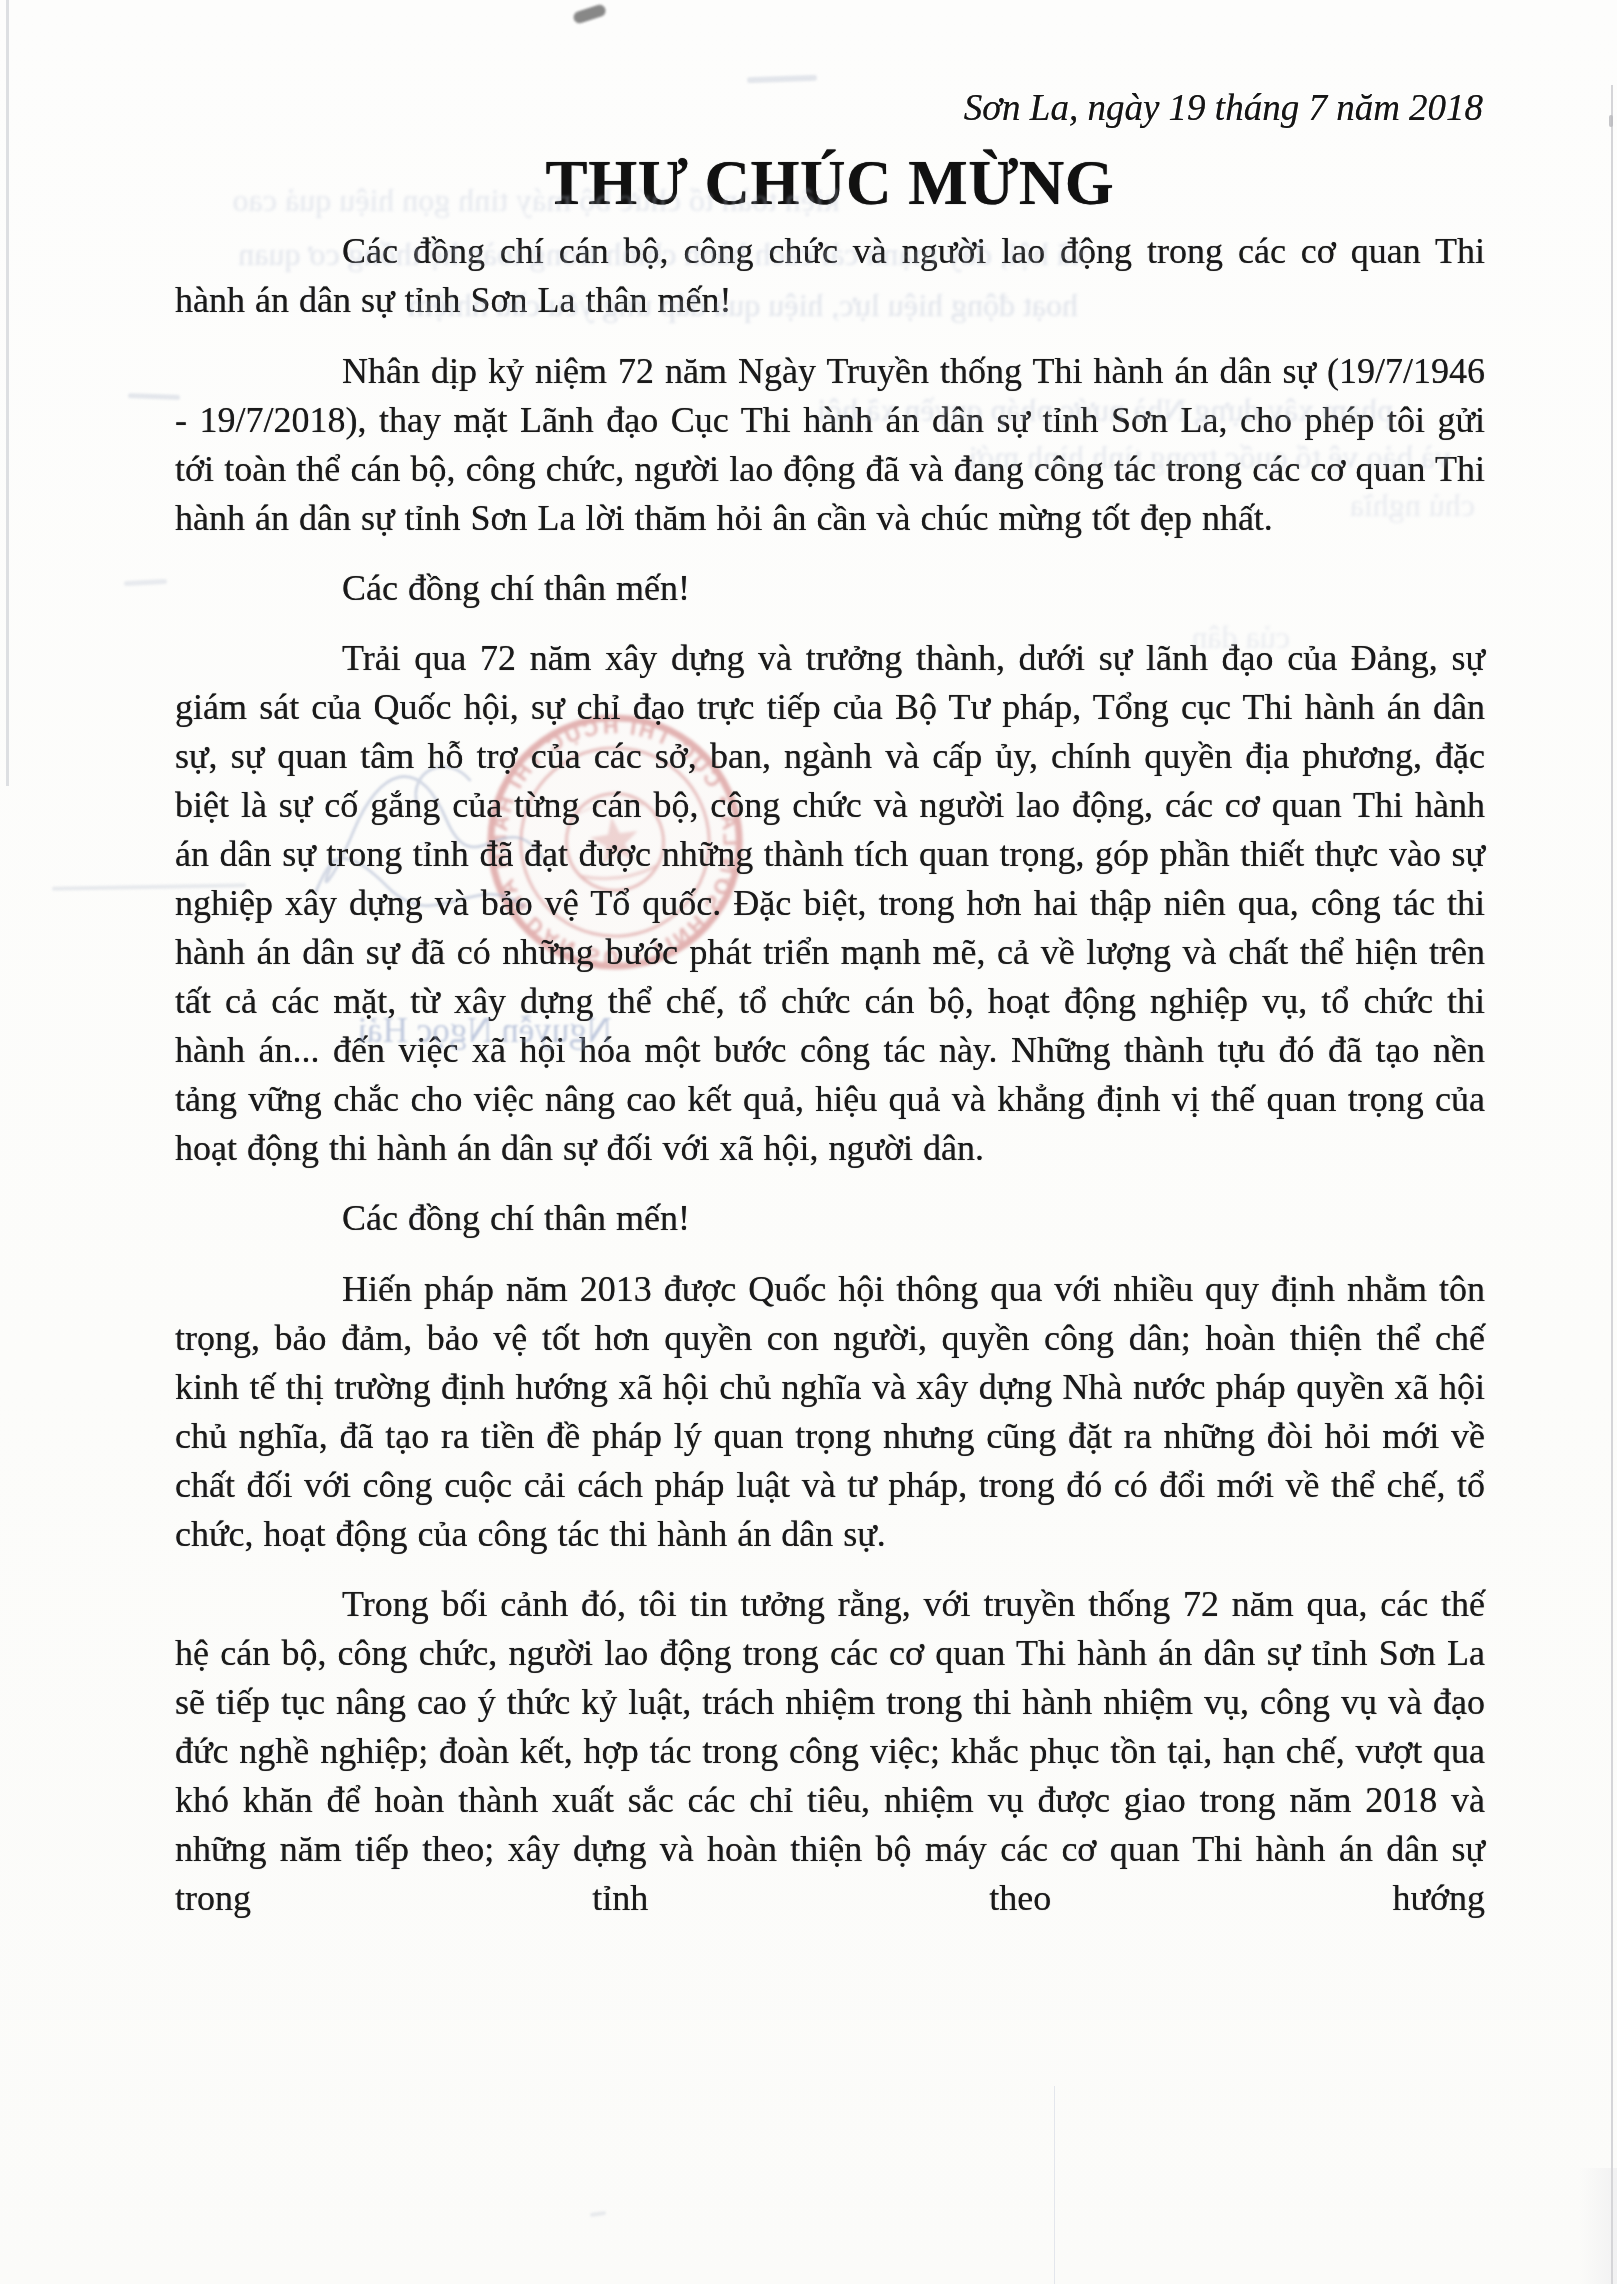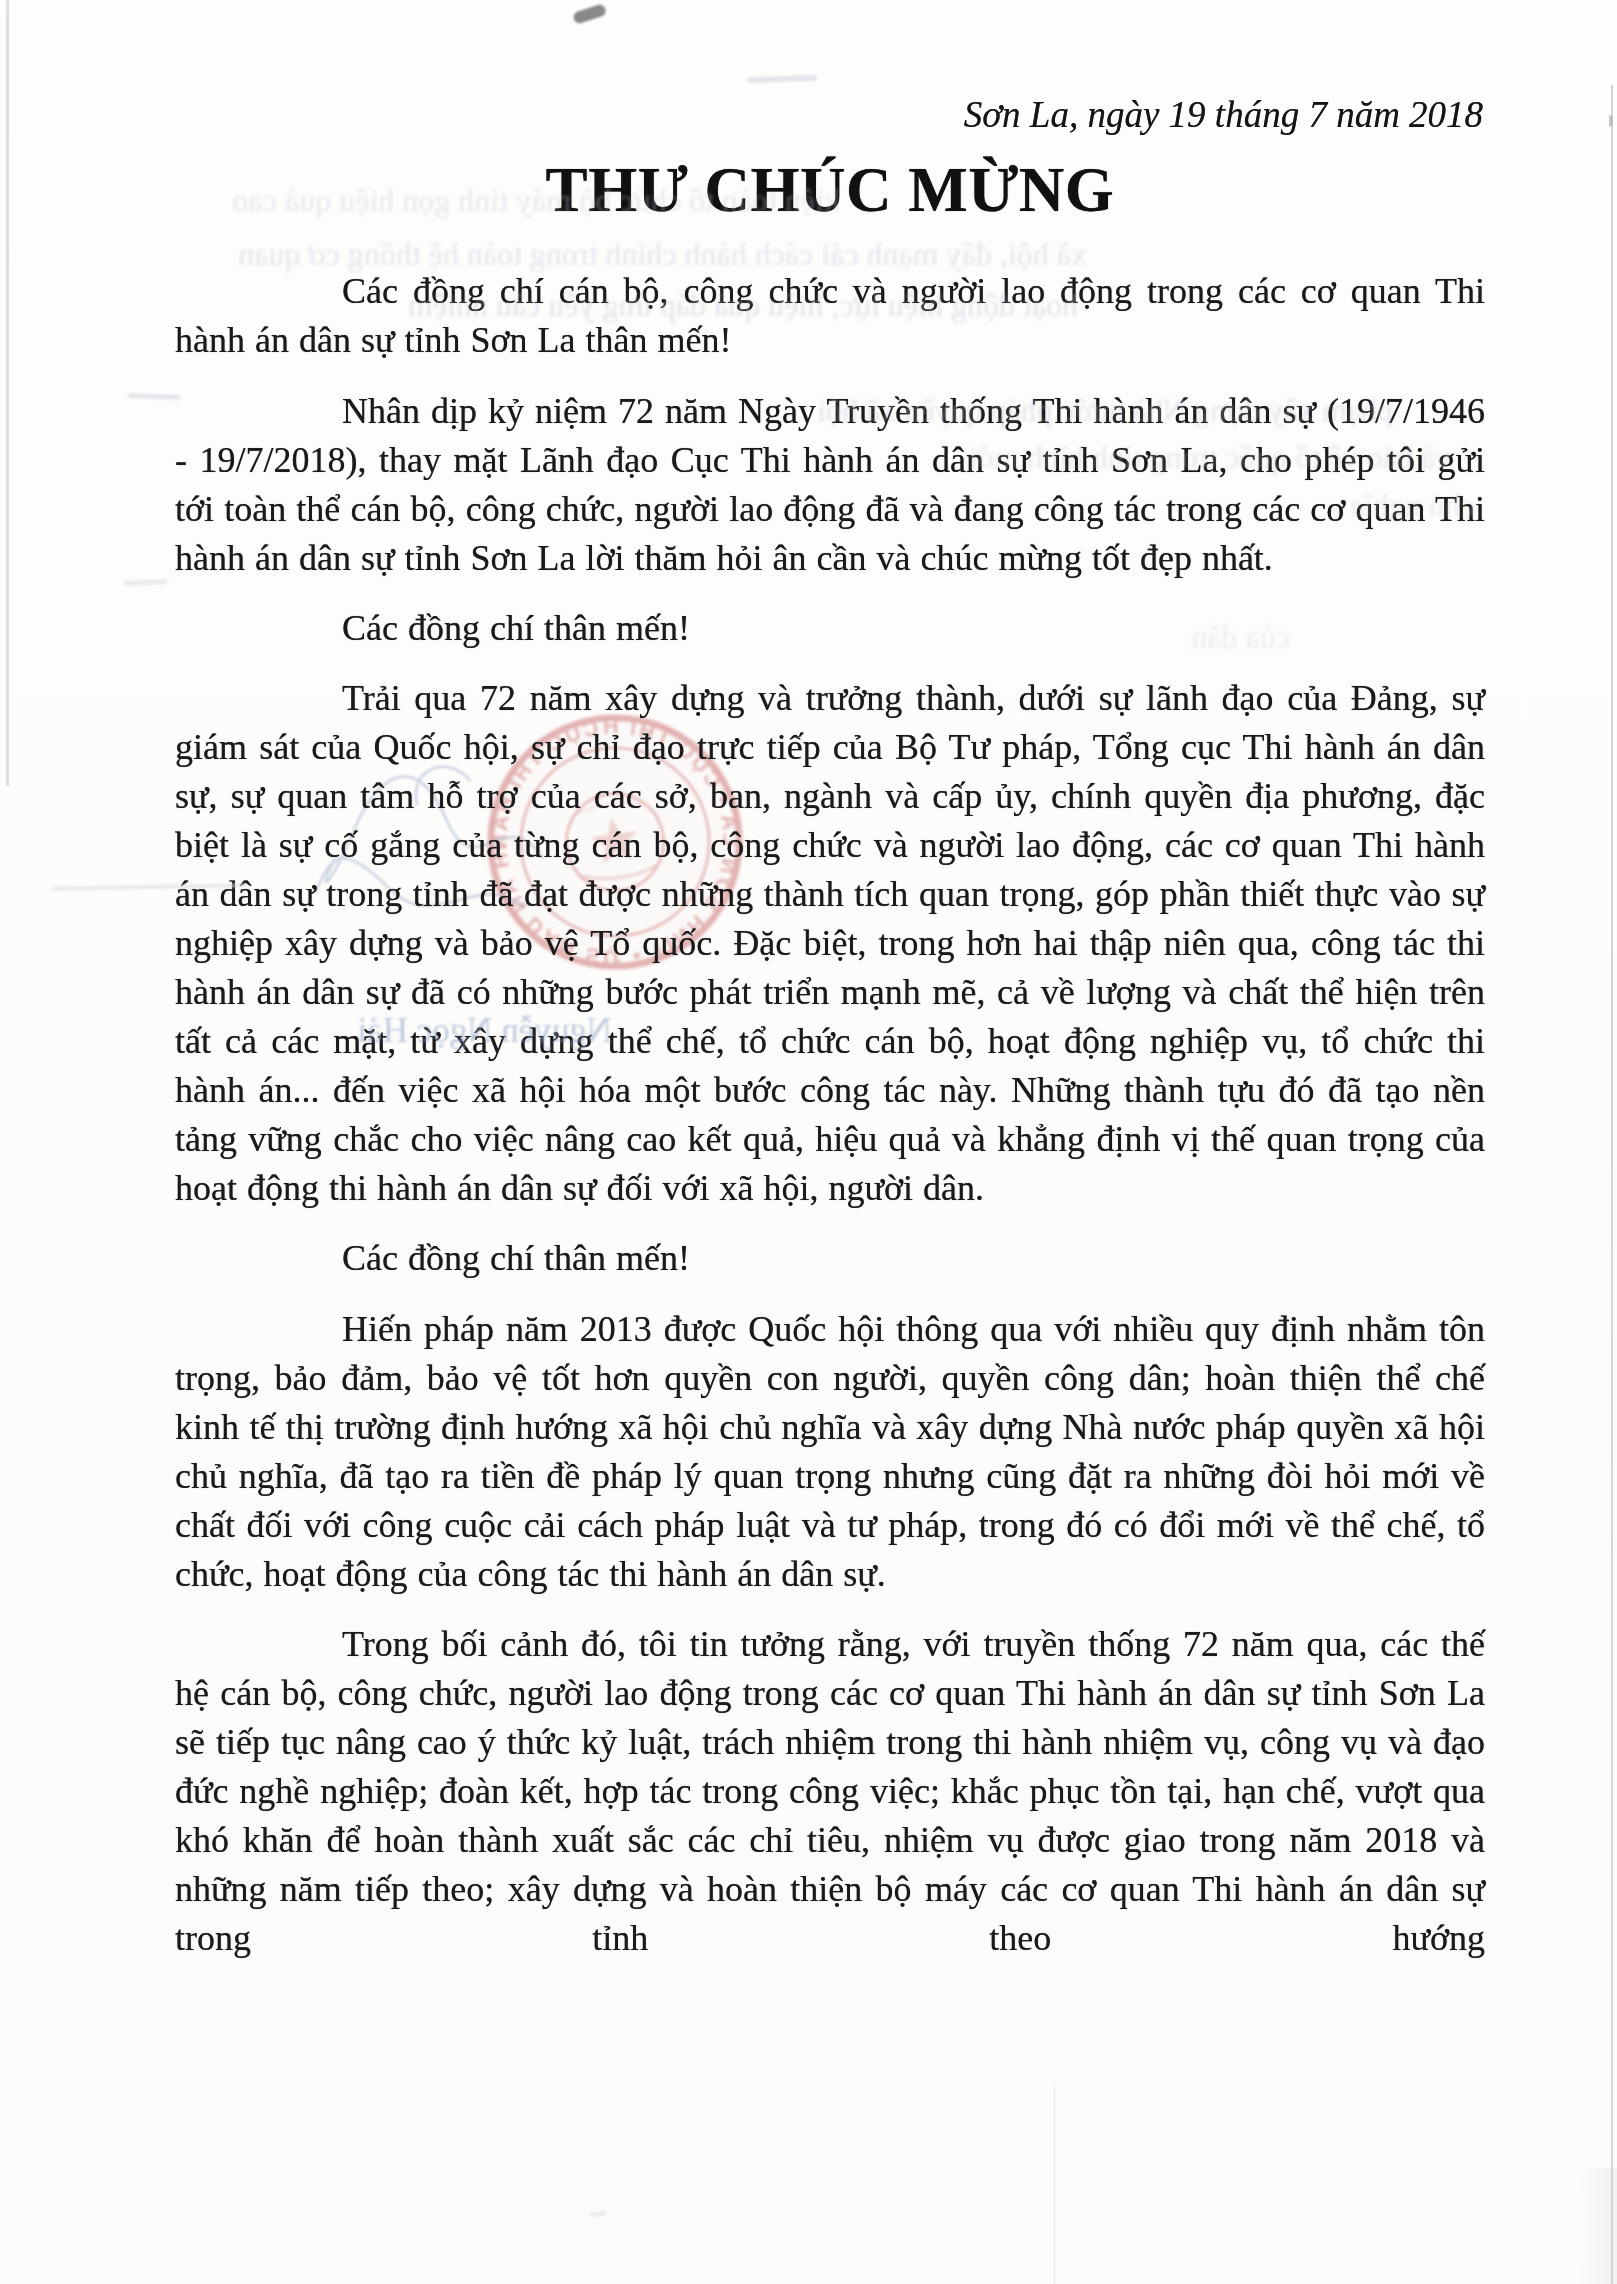--- a/index.html
+++ b/index.html
@@ -4,34 +4,34 @@
 <style>
   html,body{margin:0;padding:0;}
   body{
     width:1618px;height:2284px;position:relative;overflow:hidden;
     background:#fdfdfb;
     font-family:"Liberation Serif","DejaVu Serif",serif;
   }
   .page{position:absolute;inset:0;background:
     linear-gradient(180deg,#fdfdfc 0%,#fcfcfa 60%,#fbfbf9 100%);}
   .content{
-    position:absolute;left:175px;top:11px;width:1310px;padding-top:80px;
+    position:absolute;left:175px;top:4px;width:1310px;padding-top:80px;
     color:#171616;
   }
   .date-line{
     font-style:italic;font-size:37px;line-height:47px;text-align:right;
     padding-right:1.9px;color:#151515;
     text-shadow:0 0 0.6px rgba(20,20,20,.75);
   }
   .doc-title{
     margin-top:21.3px;font-size:63px;line-height:62px;font-weight:bold;
     text-align:center;letter-spacing:0.5px;color:#111;
     text-shadow:0 0 0.8px rgba(10,10,10,.8);
   }
-  .body-text{margin-top:46px;}
+  .body-text{margin-top:13px;}
   .body-text p{
     font-size:36px;line-height:49px;margin:0 0 21.3px 0;
     text-align:justify;text-indent:167px;color:#1a1a1a;
     text-shadow:0 0 0.7px rgba(15,15,15,.72);
     word-spacing:1px;
   }
   .body-text p.greeting{text-align:left;}
   .body-text p.justify-last{text-align-last:justify;margin-bottom:0;}
   
   .bleed{

